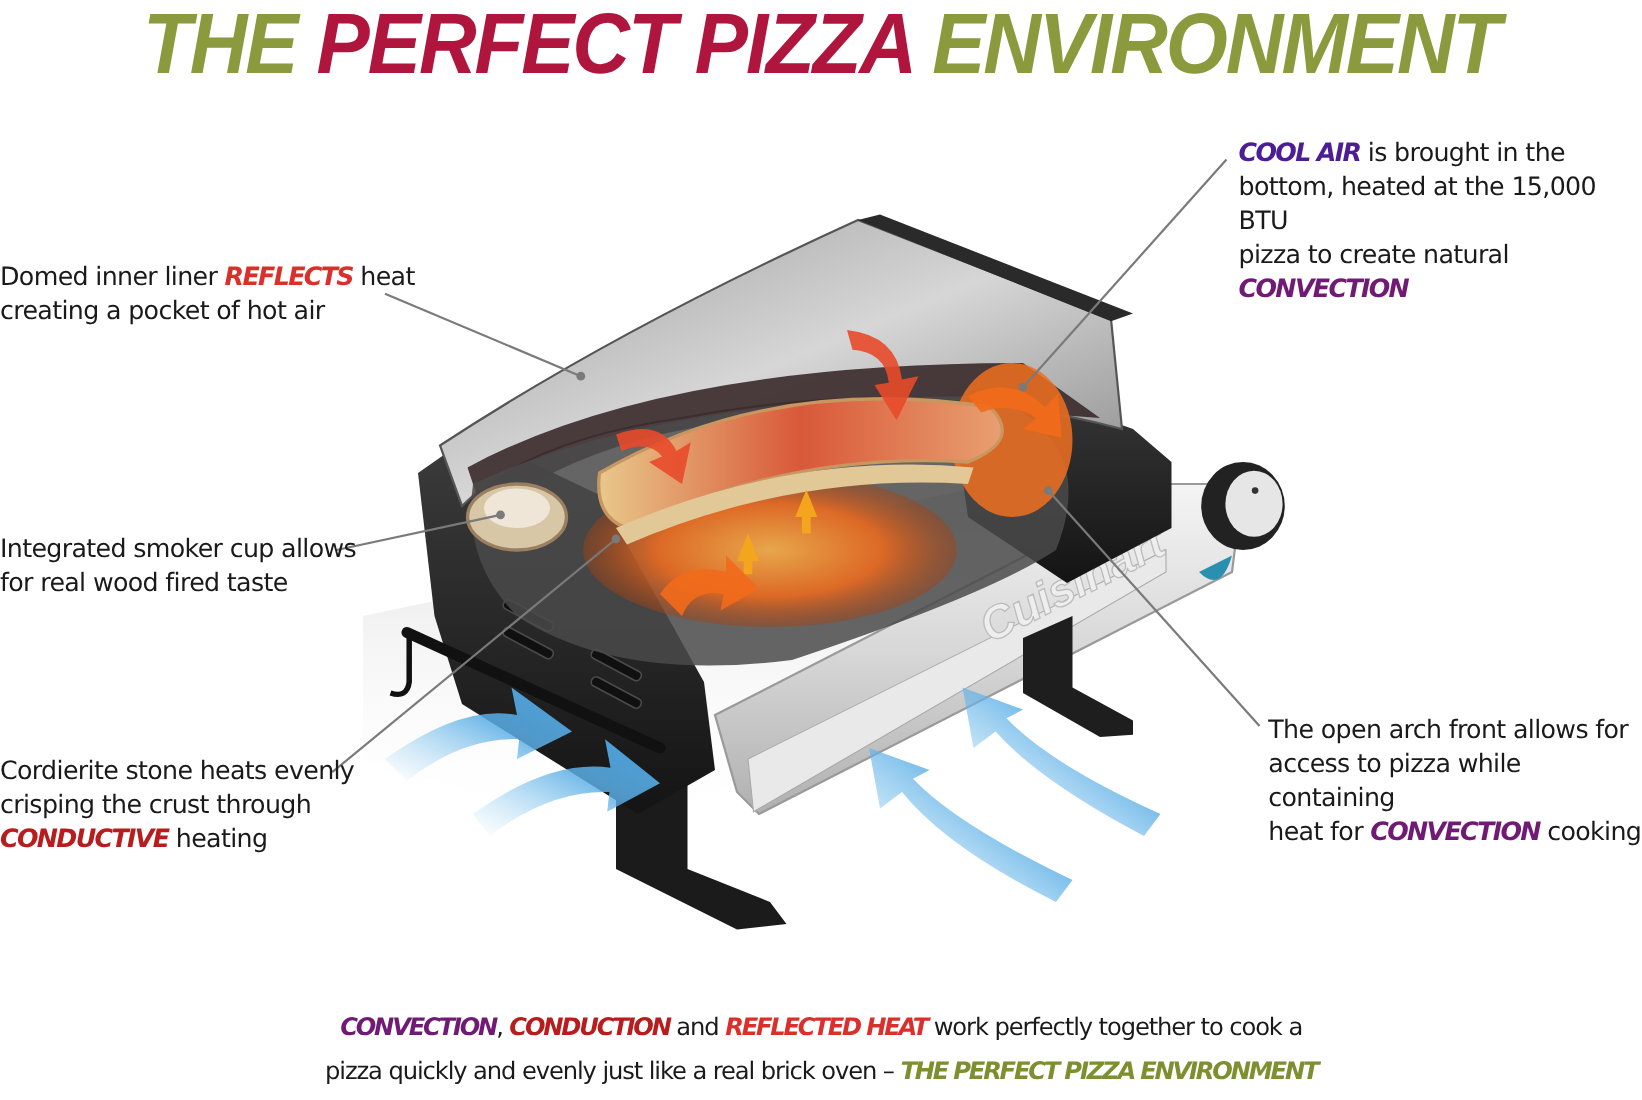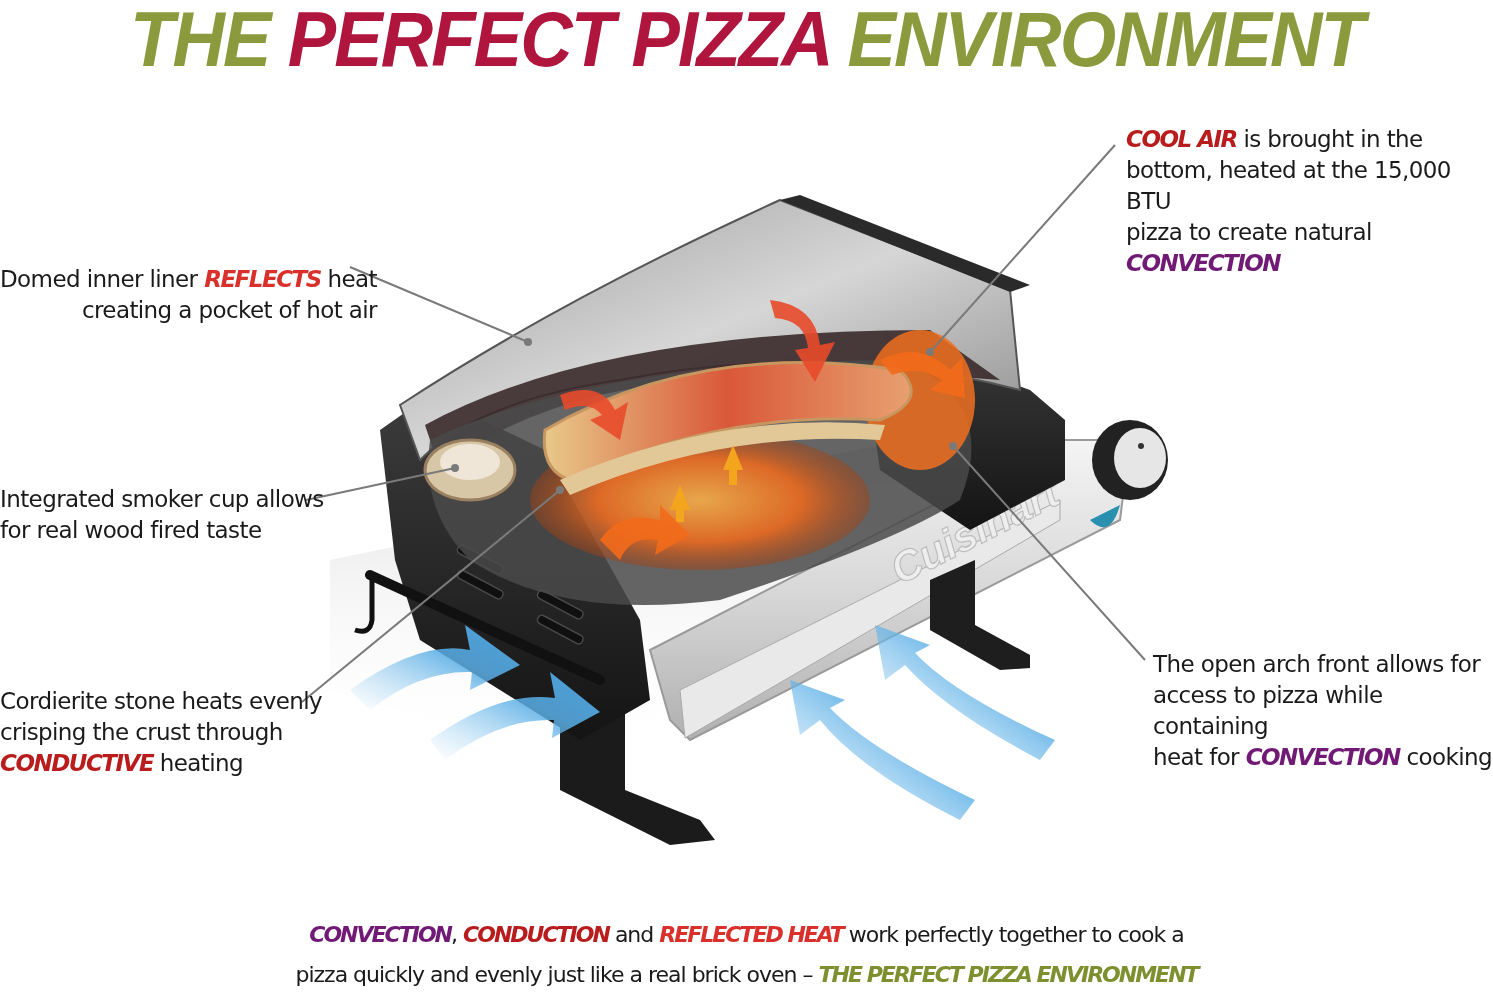--- a/index.html
+++ b/index.html
@@ -7,21 +7,21 @@
          font-family:"DejaVu Sans", "Liberation Sans", sans-serif; color:#1a1a1a; }
   .title { position:absolute; left:0; top:-6px; width:1493px; text-align:center;
            font-family:"Liberation Sans", sans-serif; font-weight:700; font-style:italic;
            font-size:78px; letter-spacing:-2px; line-height:90px; transform:scaleX(0.93); transform-origin:center; }
   .title .green { color:#8a9a3c; }
   .title .red { color:#b0163d; }
   .callout { position:absolute; font-size:23px; line-height:31px; color:#1a1a1a;
              font-family:"DejaVu Sans", sans-serif; letter-spacing:-0.6px; }
   .kw { font-style:italic; font-weight:700; letter-spacing:-1.5px; }
   .kw-red { color:#d9302b; }
-  .kw-blue { color:#b91c1c; }
+  .kw-blue { color:#4c1d95; }
   .kw-orange { color:#701a75; }
   .kw-yellow { color:#b91c1c; }
   .kw-green { color:#7d8f2f; }
   .footer { position:absolute; left:0; width:1493px; text-align:center;
             font-family:"DejaVu Sans", sans-serif; font-size:22px; line-height:40px; letter-spacing:-1px; }
   .footer .kw { letter-spacing:-2px; }
   svg.illus { position:absolute; left:0; top:0; }
 </style>
 </head>
 <body>
@@ -143,21 +143,21 @@
   </g>
   <g fill="#7a7a7a">
     <circle cx="528" cy="342" r="4"></circle>
       <circle cx="455" cy="468" r="4"></circle>
     <circle cx="560" cy="490" r="4"></circle>
       <circle cx="930" cy="352" r="4"></circle>
       <circle cx="953" cy="446" r="4"></circle>
   </g>
 </svg>
 
-<div class="callout" style="left:0; top:264px;text-align:right;">
+<div class="callout" style="left:0; top:237px;">
   <div><span>Domed inner liner </span><span class="kw kw-red">REFLECTS</span><span> heat</span></div>
   <div>creating a pocket of hot air</div>
 </div>
 
 <div class="callout" style="left:0; top:484px;">
   <div>Integrated smoker cup allows</div>
   <div>for real wood fired taste</div>
 </div>
 
 <div class="callout" style="left:0; top:686px;">

